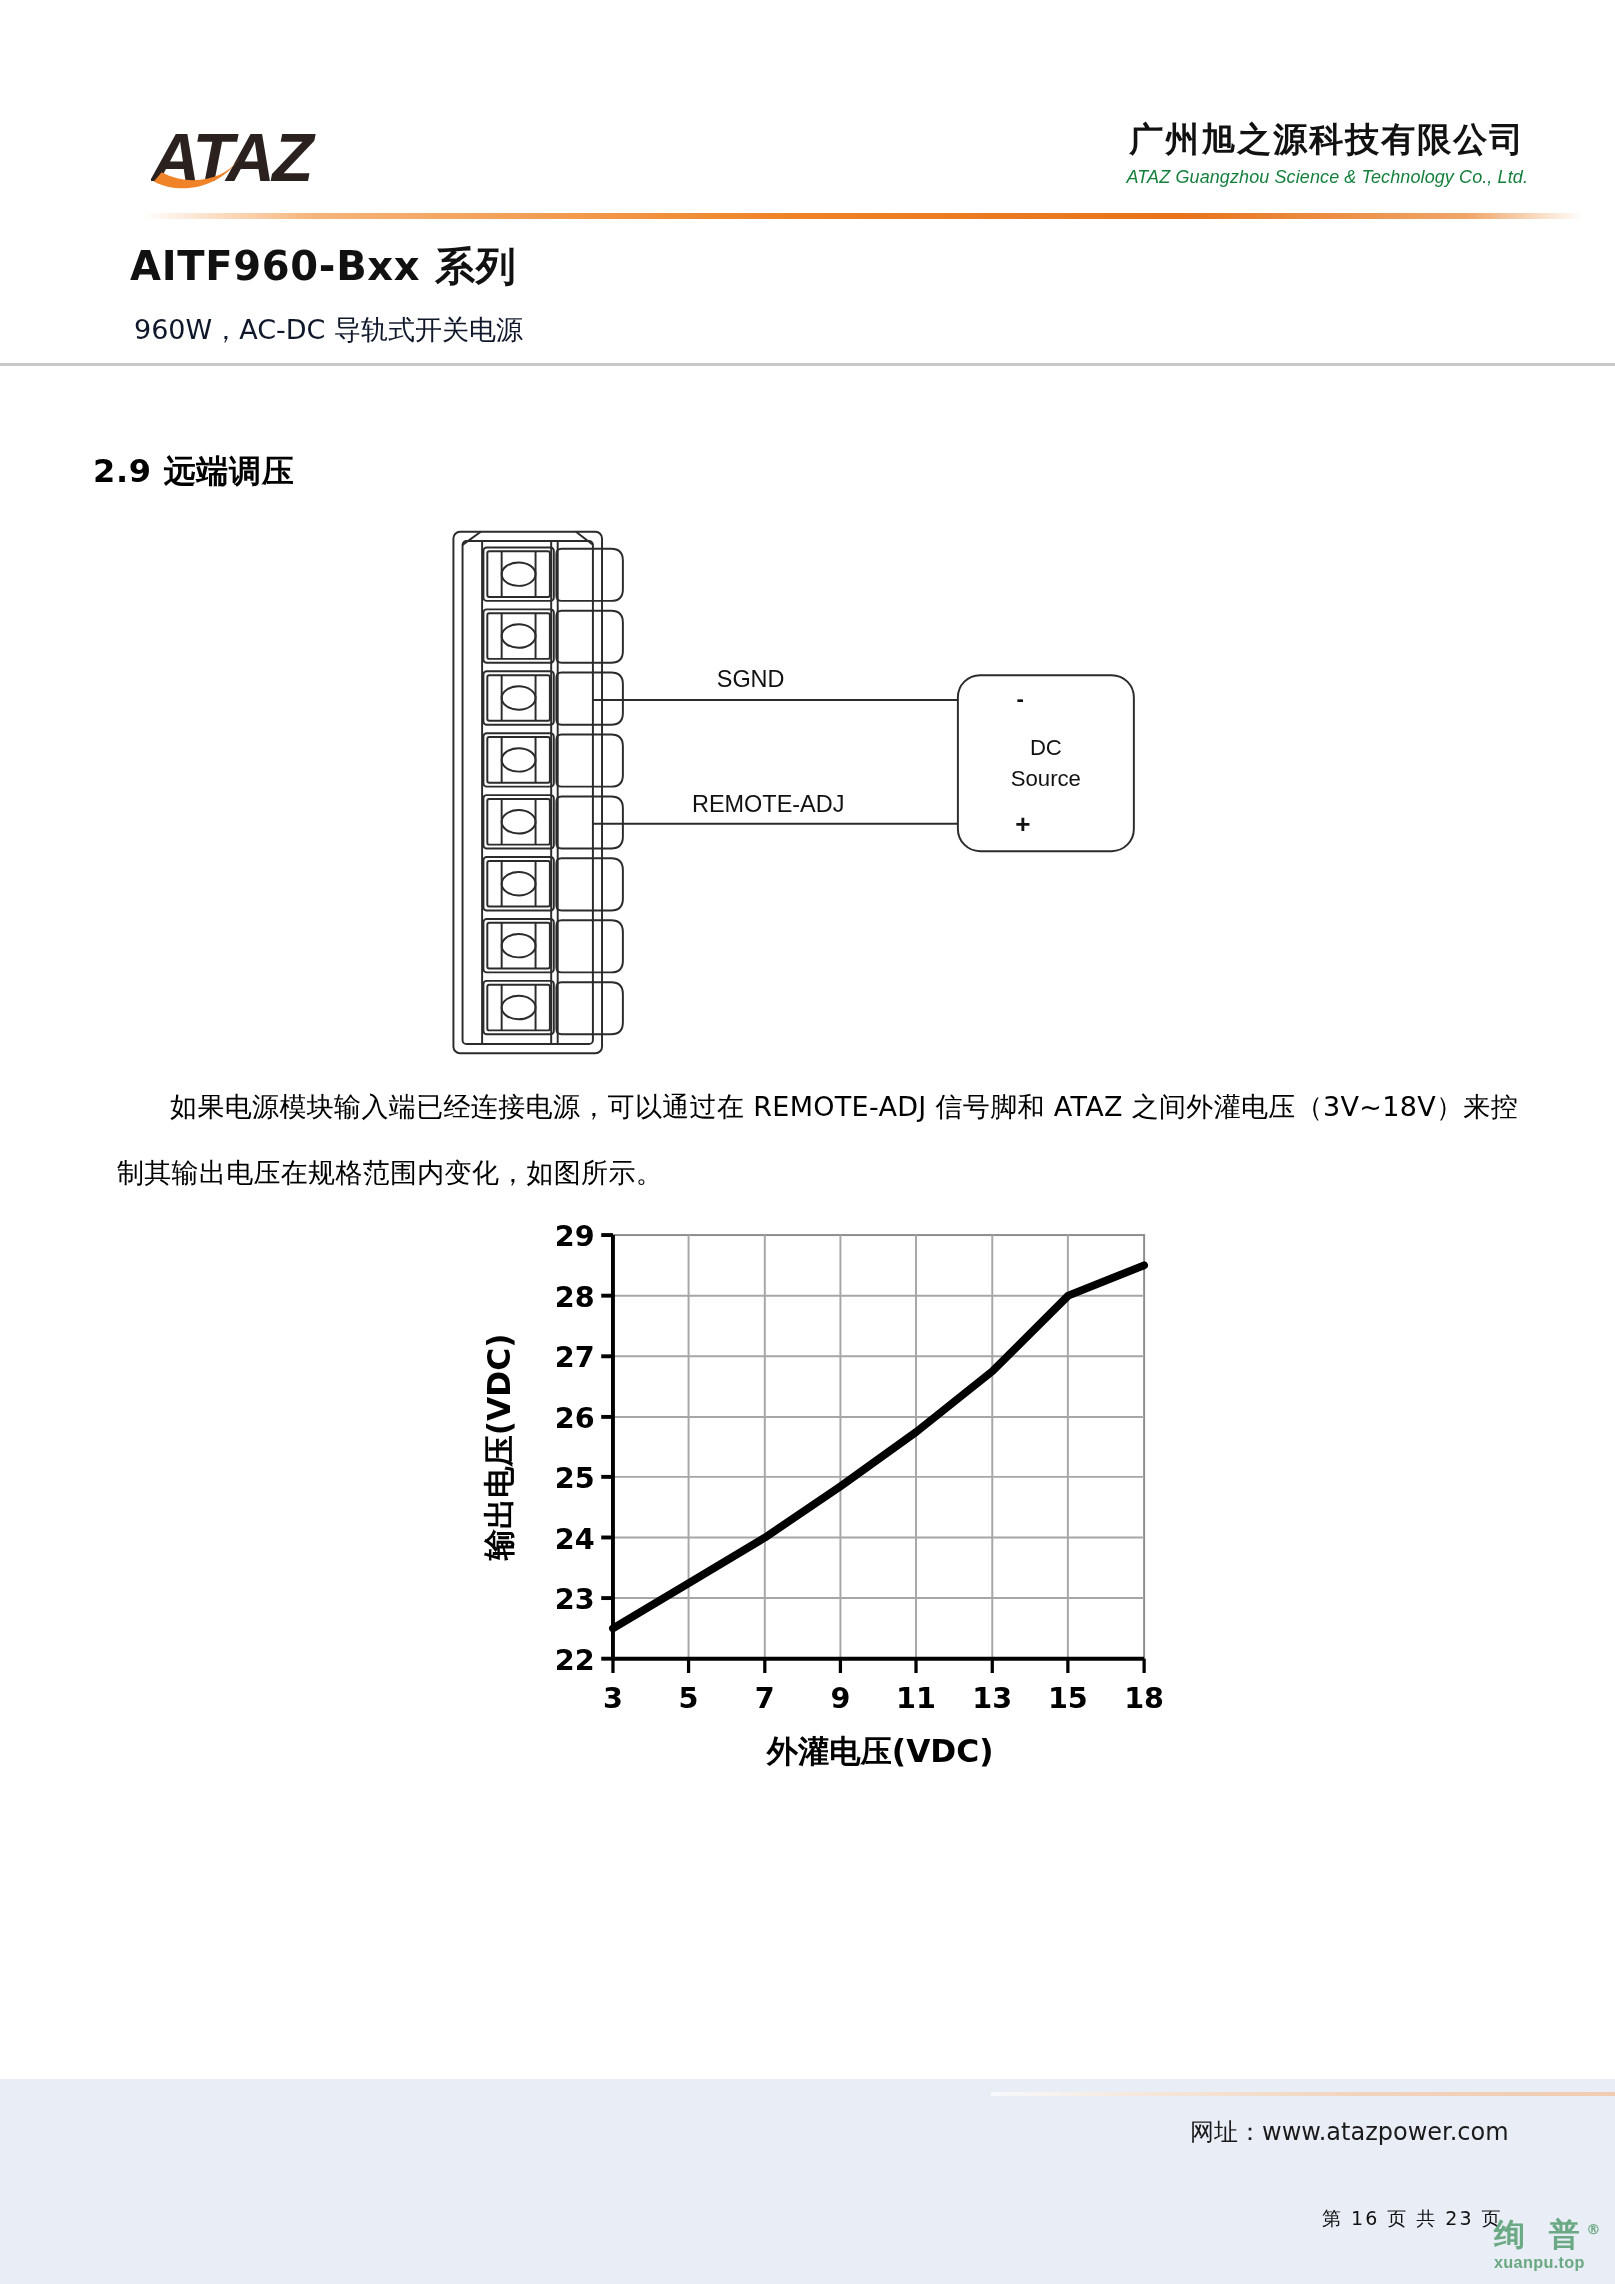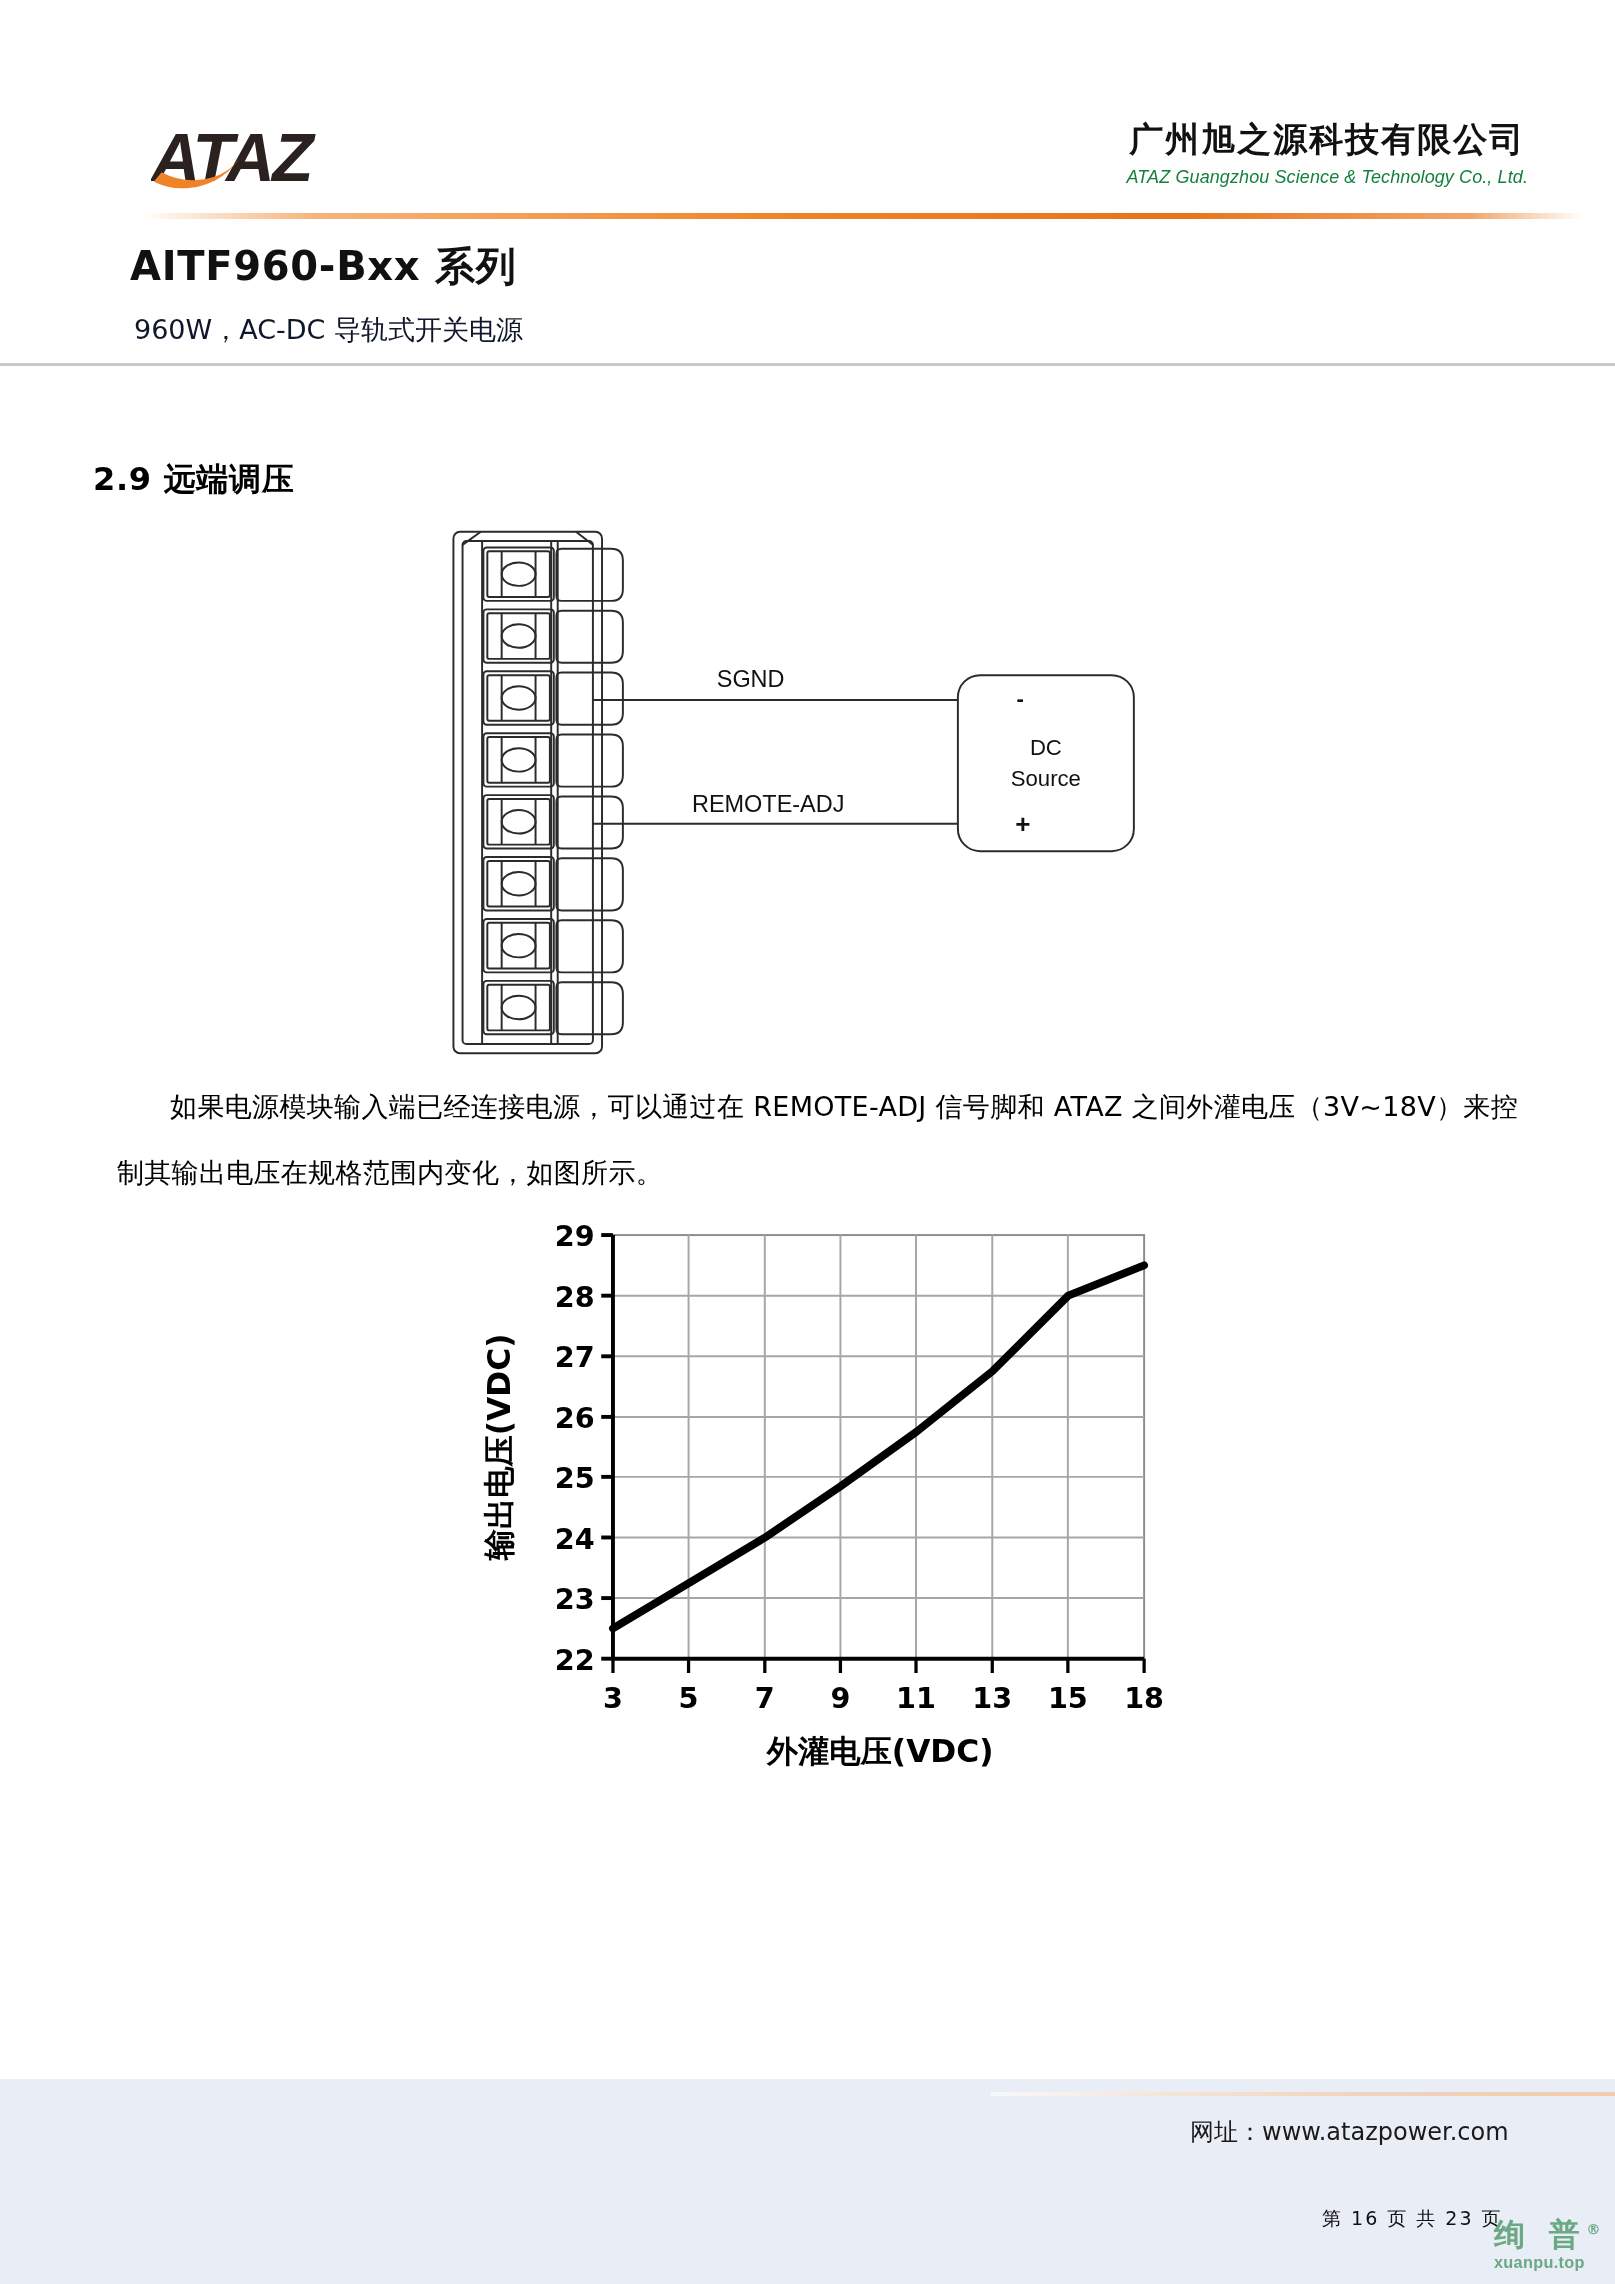--- a/index.html
+++ b/index.html
@@ -48,21 +48,20 @@
   .gray-rule{
     position:absolute;left:0px;top:363px;width:1616px;height:2.6px;background:#c8c8c8;
   }
 
   
   .section-heading{
     position:absolute;left:93px;top:450px;
     font-family:"DejaVu Sans","Liberation Sans",sans-serif;
     font-size:32px;font-weight:bold;color:#000;white-space:nowrap;
     letter-spacing:0.7px;
-    margin-top:8px;
   }
 
   
   .diagram{position:absolute;left:443px;top:525px;width:743px;height:535px;}
   .diagram svg{display:block;}
 
   
   .para{
     position:absolute;left:117px;top:1074px;width:1401px;
     font-family:"DejaVu Sans","Liberation Sans",sans-serif;

